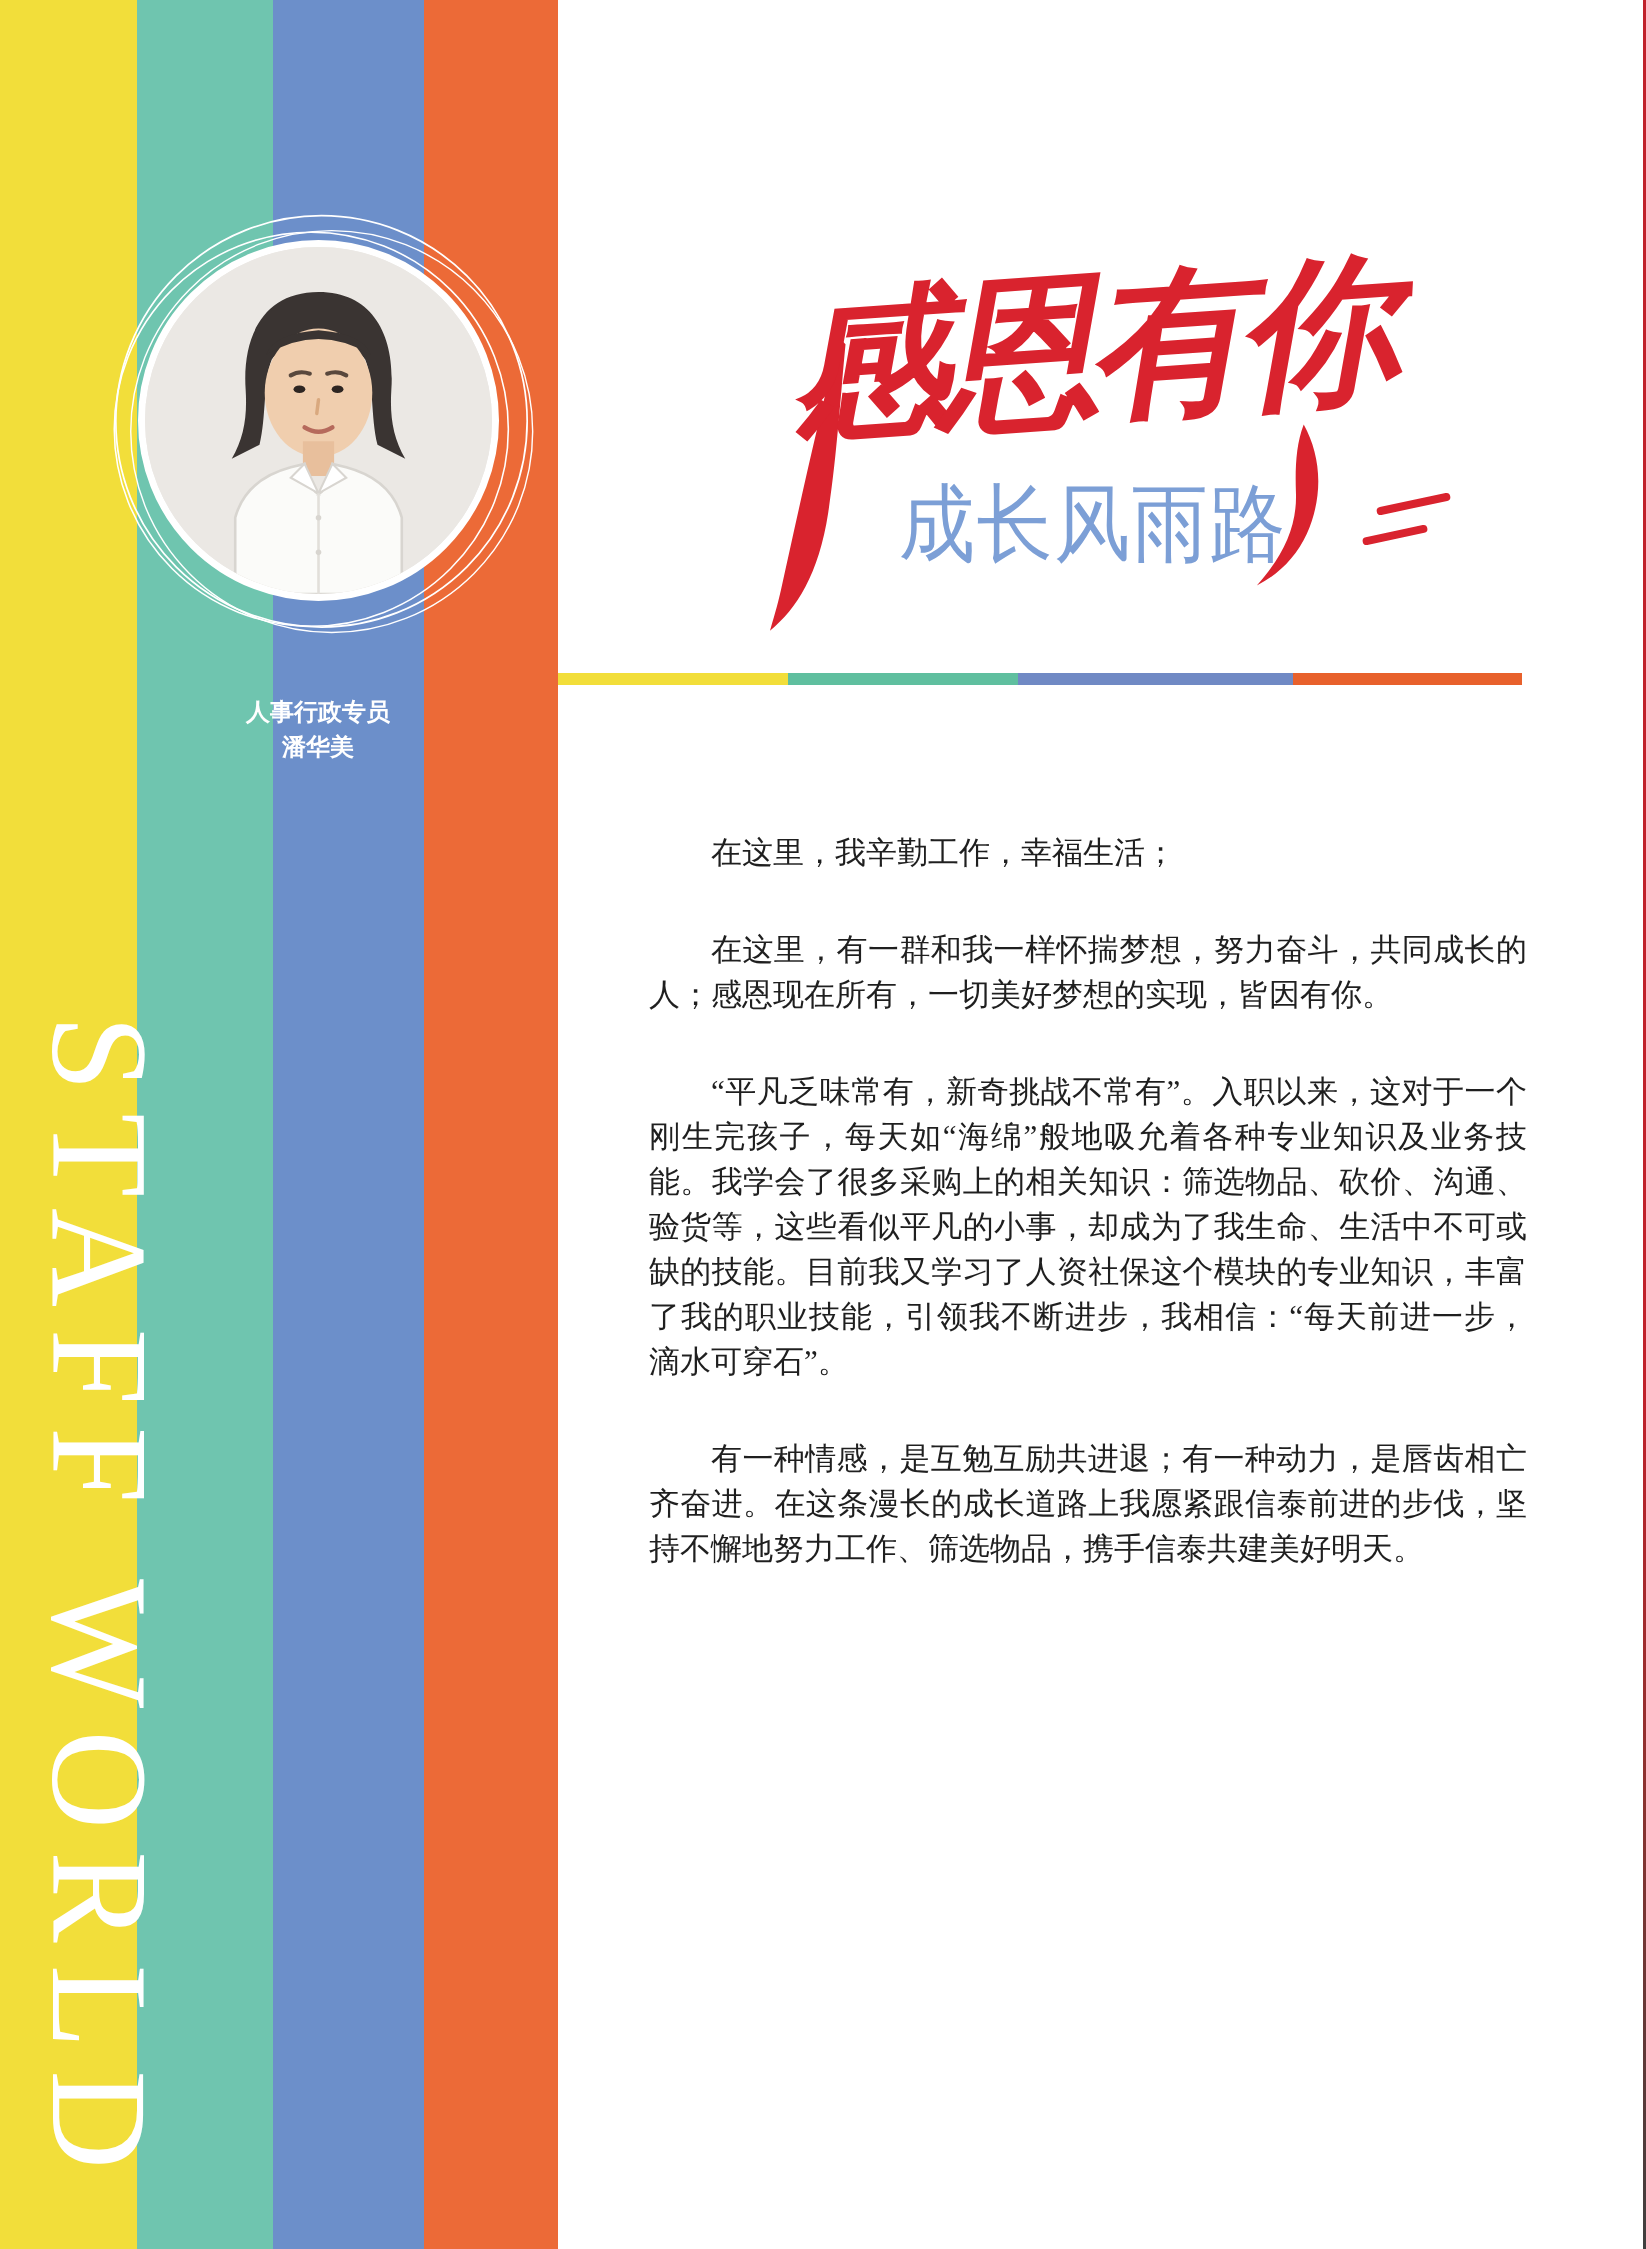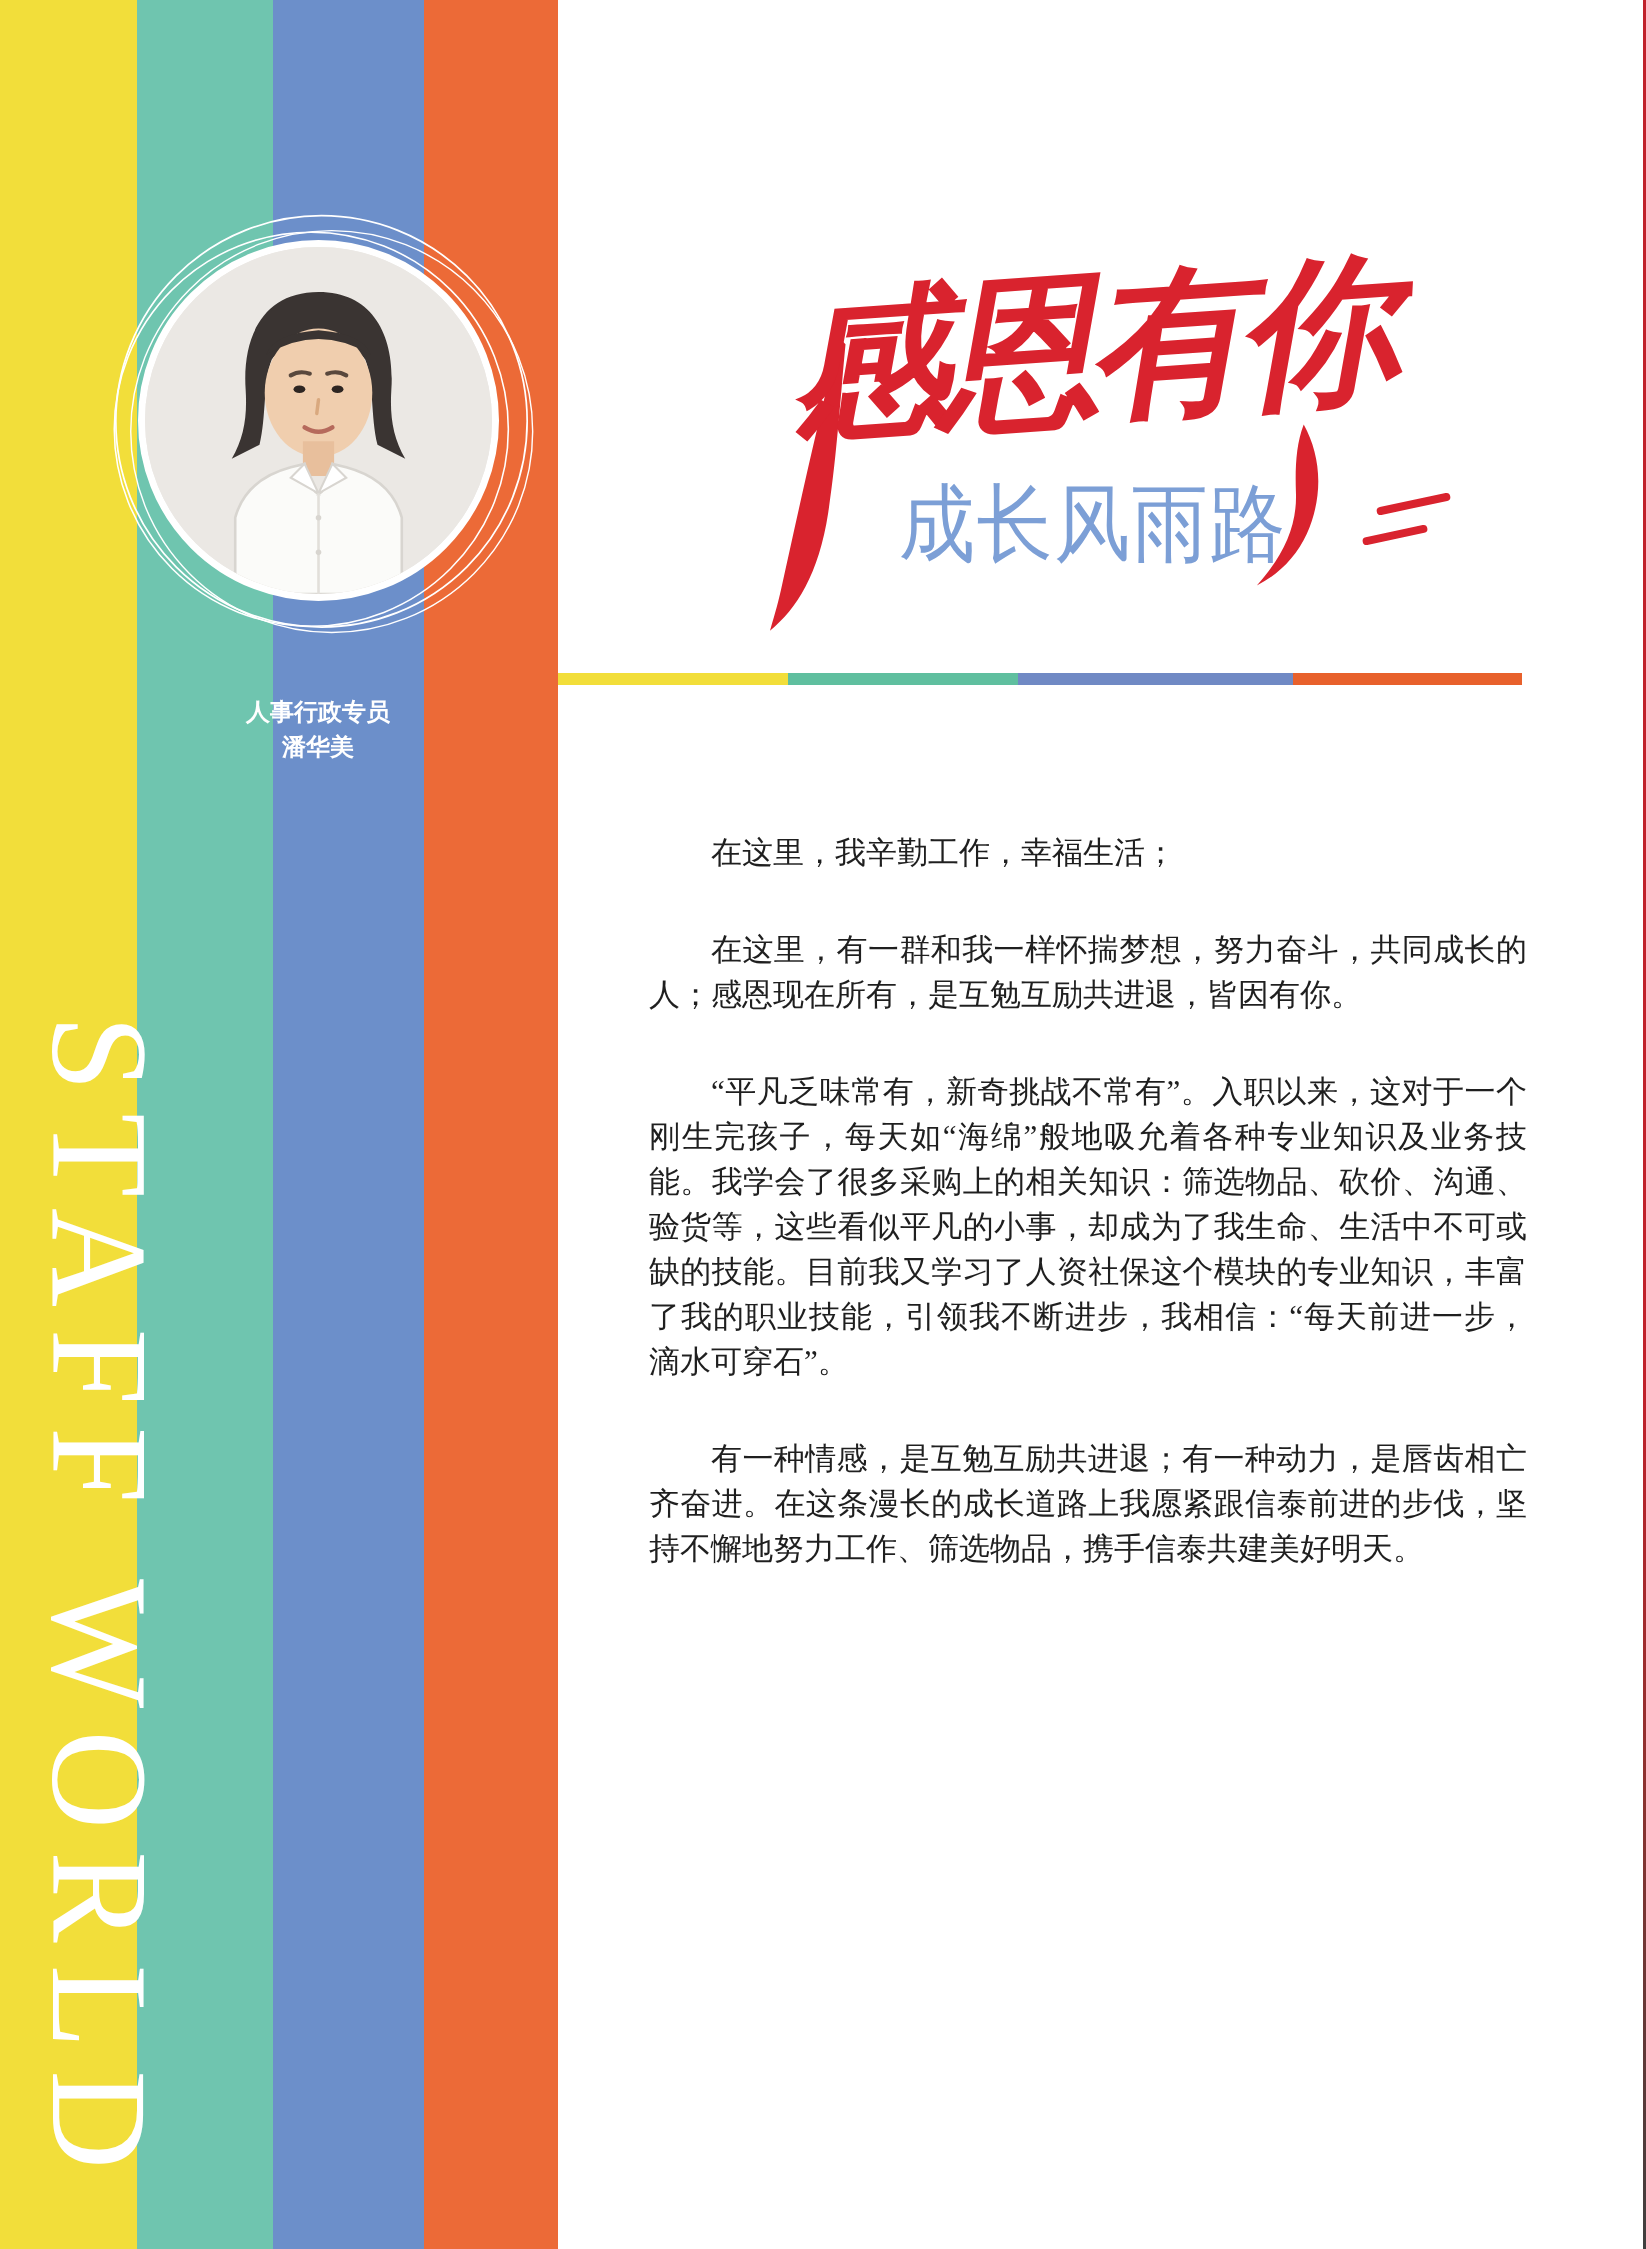--- a/index.html
+++ b/index.html
@@ -129,19 +129,19 @@
 
 <div class="color-bar">
   <div class="bar-seg bar-yellow"></div>
   <div class="bar-seg bar-teal"></div>
   <div class="bar-seg bar-blue"></div>
   <div class="bar-seg bar-orange"></div>
 </div>
 
 <div class="article">
   <p>在这里，我辛勤工作，幸福生活；</p>
-  <p>在这里，有一群和我一样怀揣梦想，努力奋斗，共同成长的人；感恩现在所有，是互勉互励共进退，皆因有你。</p>
+  <p>在这里，有一群和我一样怀揣梦想，努力奋斗，共同成长的人；感恩现在所有，一切美好梦想的实现，皆因有你。</p>
   <p>“平凡乏味常有，新奇挑战不常有”。入职以来，这对于一个刚生完孩子，每天如“海绵”般地吸允着各种专业知识及业务技能。我学会了很多采购上的相关知识：筛选物品、砍价、沟通、验货等，这些看似平凡的小事，却成为了我生命、生活中不可或缺的技能。目前我又学习了人资社保这个模块的专业知识，丰富了我的职业技能，引领我不断进步，我相信：“每天前进一步，滴水可穿石”。</p>
   <p>有一种情感，是互勉互励共进退；有一种动力，是唇齿相亡齐奋进。在这条漫长的成长道路上我愿紧跟信泰前进的步伐，坚持不懈地努力工作、筛选物品，携手信泰共建美好明天。</p>
 </div>
 
 <div class="edge-line"></div>
 
 
 </body></html>

